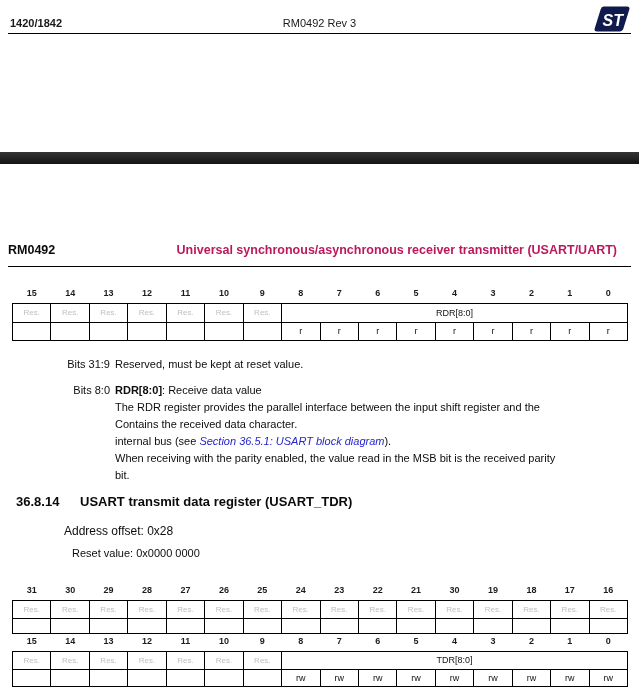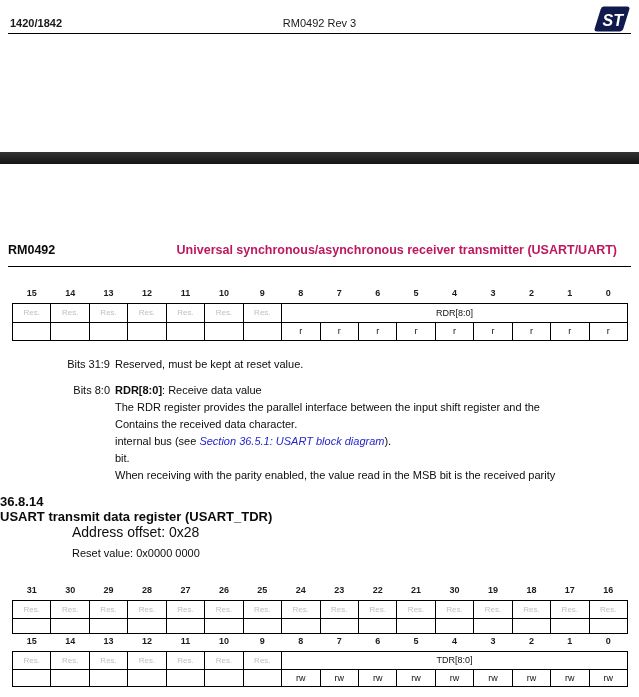--- a/index.html
+++ b/index.html
@@ -37,23 +37,23 @@
   .tb1 tr.bitrow td { height:17px; }  .tb1 tr.fieldrow td { height:18px; } .tb1 tr.accrow td { height:15px; }
   .tb2 tr.bitrow td { height:17px; }  .tb2 tr.fieldrow td { height:18px; } .tb2 tr.accrow td { height:17px; }
   
   .desc      { position:absolute; left:0; top:356px; width:631px; font-size:11px; line-height:17px; color:#0d0d0d; }
   .desc-row  { display:flex; margin-bottom:9px; }
   .desc-label{ width:110px; flex:none; text-align:right; }
   .desc-body { margin-left:5px; width:490px; }
   .b         { font-weight:bold; }
   .link      { color:var(--link,#2424cc); font-style:italic; }
   
-  .sec       { position:absolute; left:0; top:494px; display:flex; font-size:13px; font-weight:bold; color:#0a0a0a;flex-direction:column; }
+  .sec       { position:absolute; left:16px; top:494px; display:flex; font-size:13px; font-weight:bold; color:#0a0a0a; }
   .sec-num   { width:64px; flex:none; }
-  .addr-line { position:absolute; left:72px; top:524px; font-size:14px; color:#0d0d0d; }
+  .addr-line { position:absolute; left:64px; top:524px; font-size:12px; color:#0d0d0d; }
   .reset-line{ position:absolute; left:72px; top:547px; font-size:11px; color:#0d0d0d; }
 </style>
 </head>
 <body>
 
 <div class="page">
 
   <div class="prev-footer">
     <span class="pf-page">1420/1842</span>
     <span class="pf-rev">RM0492 Rev 3</span>
@@ -130,22 +130,22 @@
       <div class="desc-label">Bits 31:9</div>
       <div class="desc-body">Reserved, must be kept at reset value.</div>
     </div>
     <div class="desc-row">
       <div class="desc-label">Bits 8:0</div>
       <div class="desc-body">
         <div><span class="b">RDR[8:0]</span><span>: Receive data value</span></div>
         <div>The RDR register provides the parallel interface between the input shift register and the</div>
         <div>Contains the received data character.</div>
         <div><span>internal bus (see </span><span class="link">Section 36.5.1: USART block diagram</span><span>).</span></div>
+        <div>When receiving with the parity enabled, the value read in the MSB bit is the received parity</div>
         <div>bit.</div>
-        <div>When receiving with the parity enabled, the value read in the MSB bit is the received parity</div>
       </div>
     </div>
   </div>
 
   <div class="sec">
     <span class="sec-num">36.8.14</span>
     <span>USART transmit data register (USART_TDR)</span>
   </div>
   <div class="addr-line">Address offset: 0x28</div>
   <div class="reset-line">Reset value: 0x0000 0000</div>

